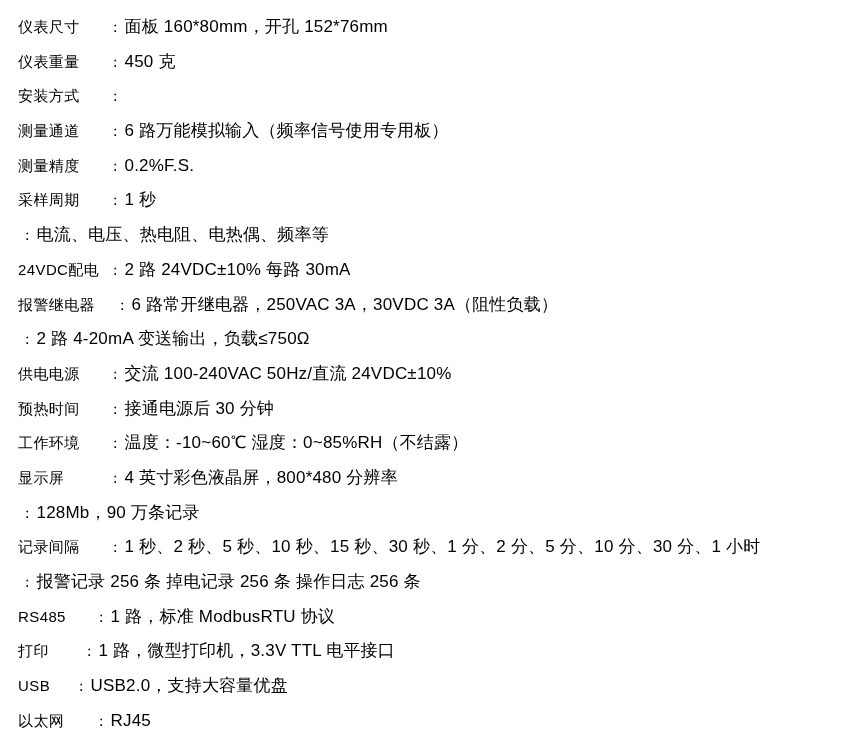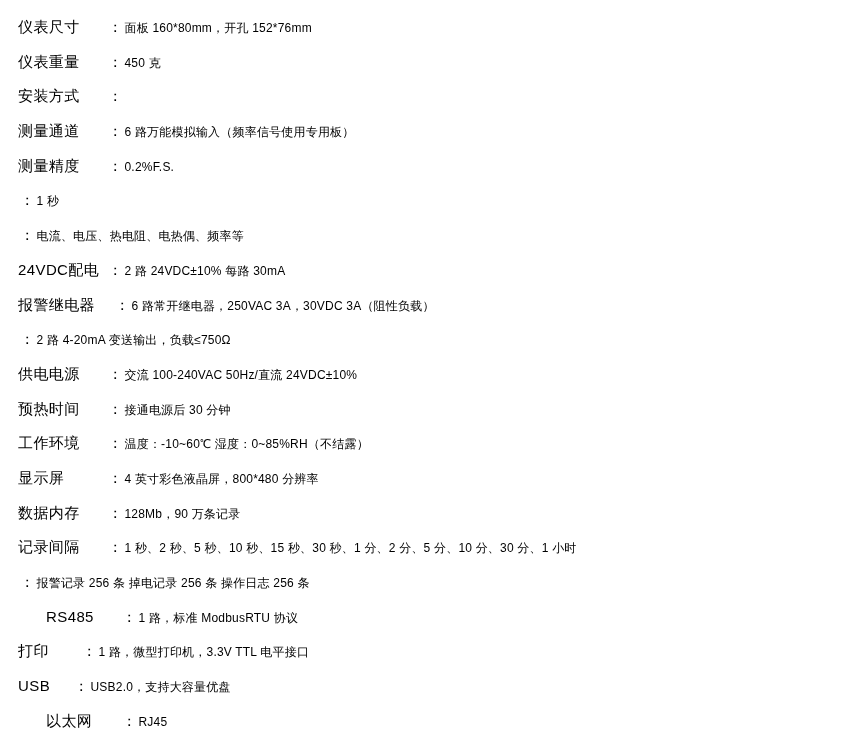--- a/index.html
+++ b/index.html
@@ -27,26 +27,26 @@
   }
   .spec-label {
     font-size: 15px;
     letter-spacing: 0.4px;
   }
   .spec-sep {
     font-size: 14.5px;
     padding: 0 2px;
   }
   .spec-value {
-    font-size: 12px;
+    font-size: 17px;
     letter-spacing: 0.2px;
   }
   
   .w-a .spec-label { width: 88px; }
-  .w-b .spec-label { width: 74px; margin-left: 28px; }
+  .w-b .spec-label { width: 74px; }
   .w-c .spec-label { width: 95px; }
   .w-d .spec-label { width: 62px; }
   .w-e .spec-label { width: 54px; }
 </style>
 </head>
 <body>
 
 <div class="spec-sheet">
 
   <div class="spec-row w-a">
@@ -72,20 +72,21 @@
     <span class="spec-value">6 路万能模拟输入（频率信号使用专用板）</span>
   </div>
 
   <div class="spec-row w-a">
     <span class="spec-label">测量精度</span>
     <span class="spec-sep">：</span>
     <span class="spec-value">0.2%F.S.</span>
   </div>
 
   <div class="spec-row w-a">
+    <span class="spec-label">采样周期</span>
     <span class="spec-sep">：</span>
     <span class="spec-value">1 秒</span>
   </div>
 
   <div class="spec-row w-a">
     <span class="spec-sep">：</span>
     <span class="spec-value">电流、电压、热电阻、电热偶、频率等</span>
   </div>
 
   <div class="spec-row w-a">
@@ -123,21 +124,20 @@
     <span class="spec-value">温度：-10~60℃ 湿度：0~85%RH（不结露）</span>
   </div>
 
   <div class="spec-row w-a">
     <span class="spec-label">显示屏</span>
     <span class="spec-sep">：</span>
     <span class="spec-value">4 英寸彩色液晶屏，800*480 分辨率</span>
   </div>
 
   <div class="spec-row w-a">
-    <span class="spec-label">数据内存</span>
     <span class="spec-sep">：</span>
     <span class="spec-value">128Mb，90 万条记录</span>
   </div>
 
   <div class="spec-row w-a">
     <span class="spec-label">记录间隔</span>
     <span class="spec-sep">：</span>
     <span class="spec-value">1 秒、2 秒、5 秒、10 秒、15 秒、30 秒、1 分、2 分、5 分、10 分、30 分、1 小时</span>
   </div>
 

